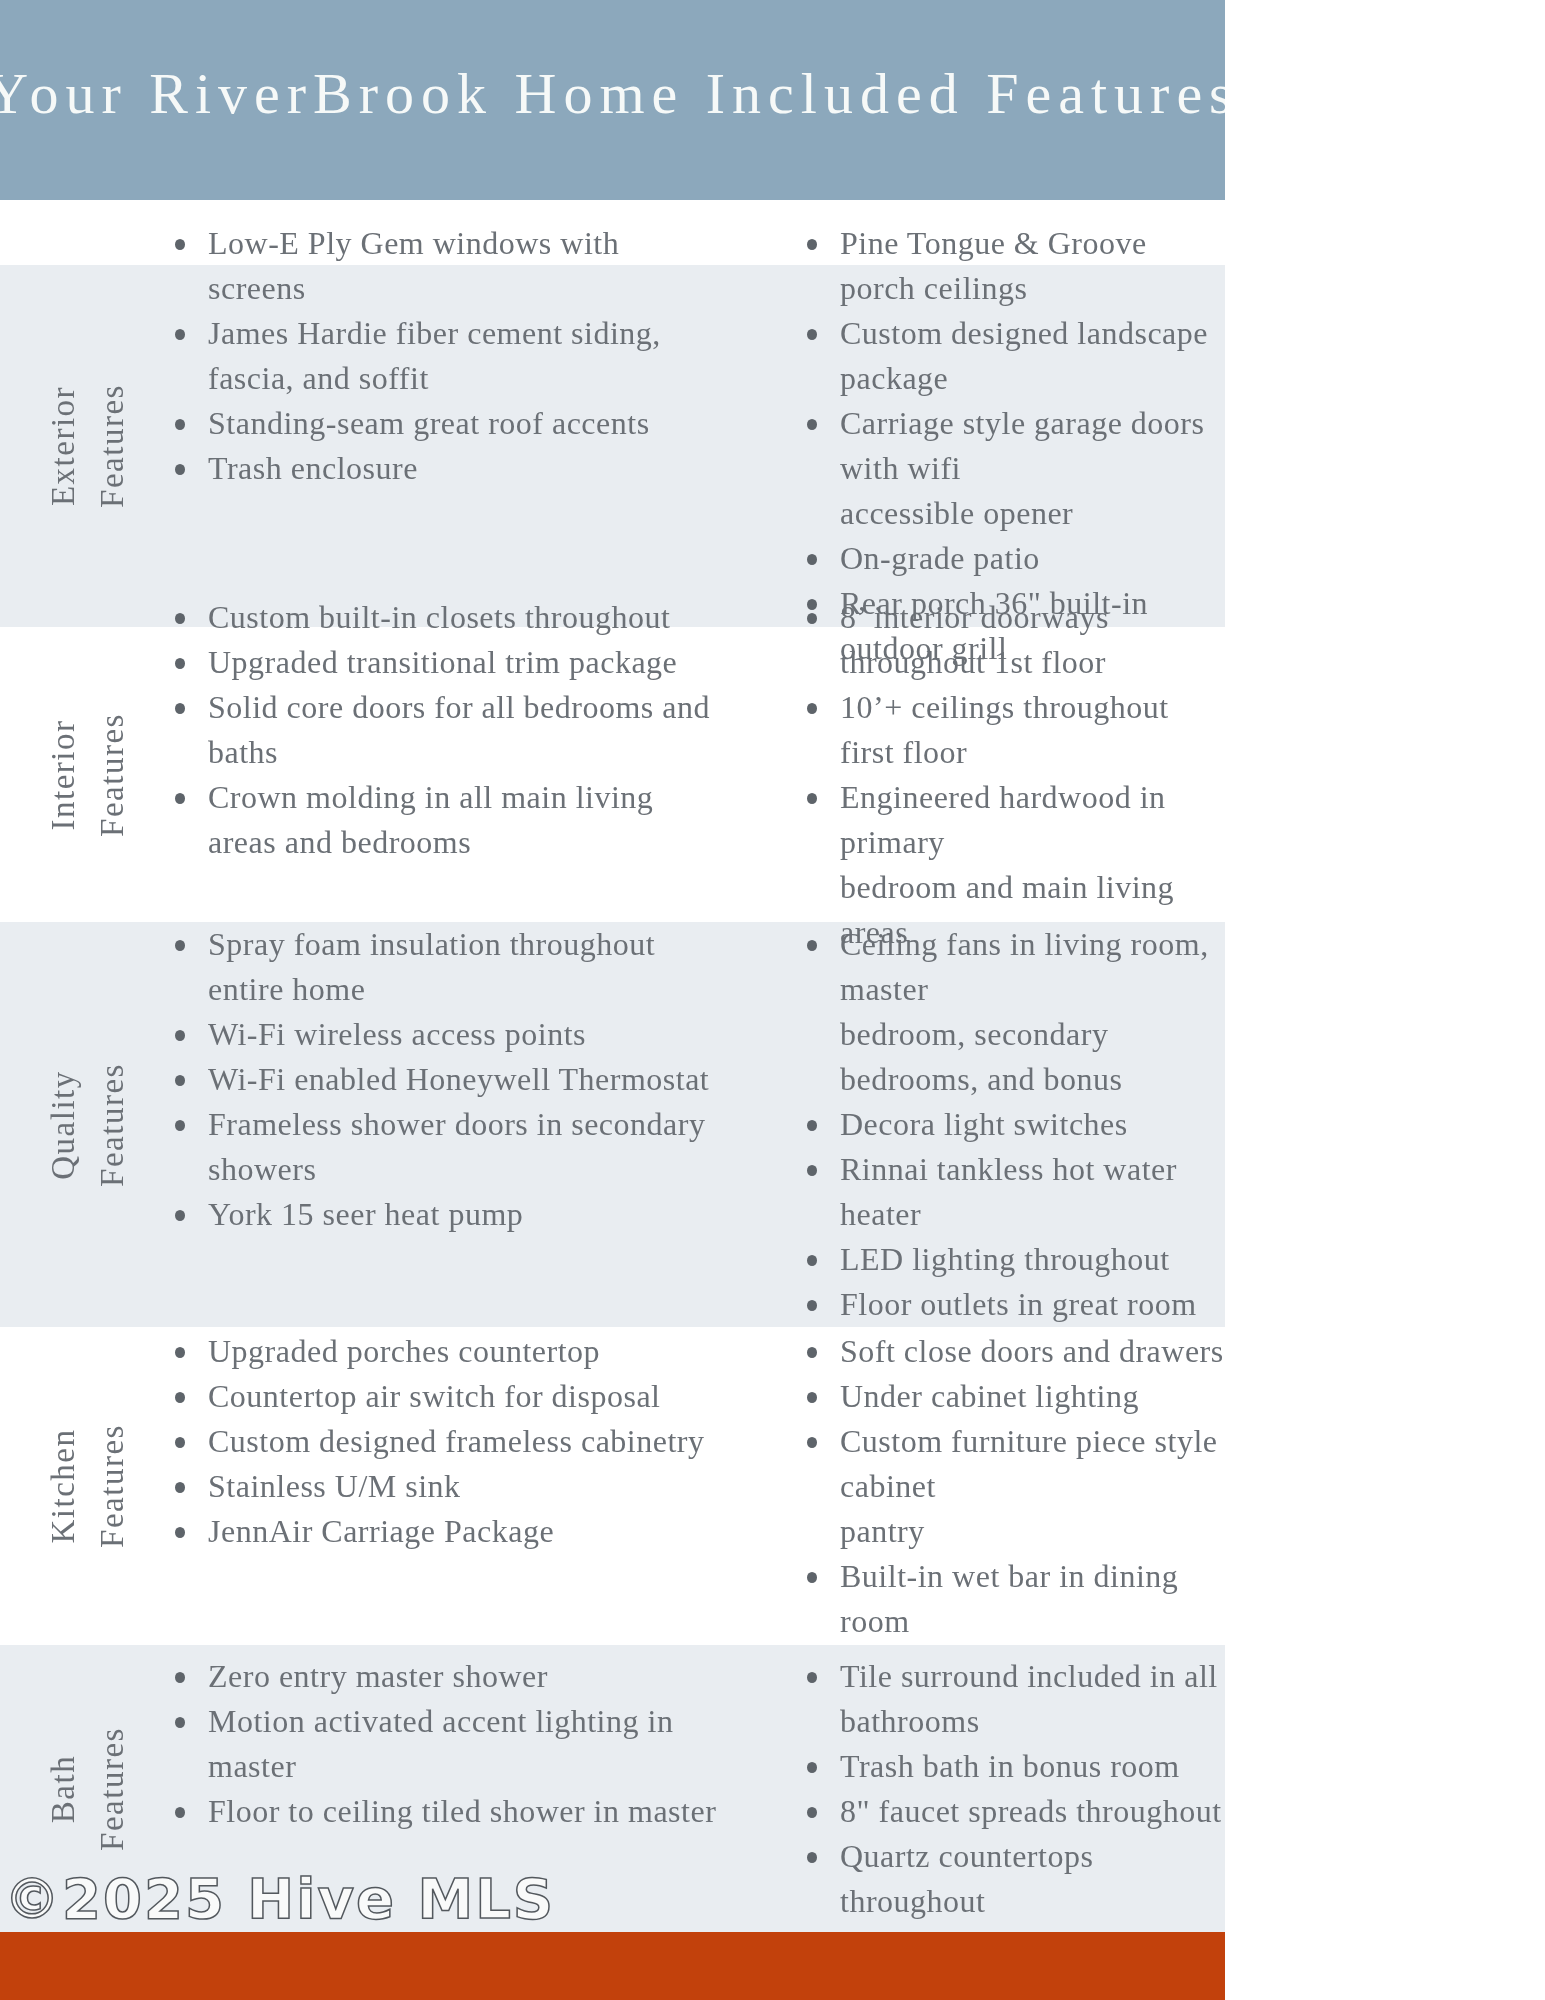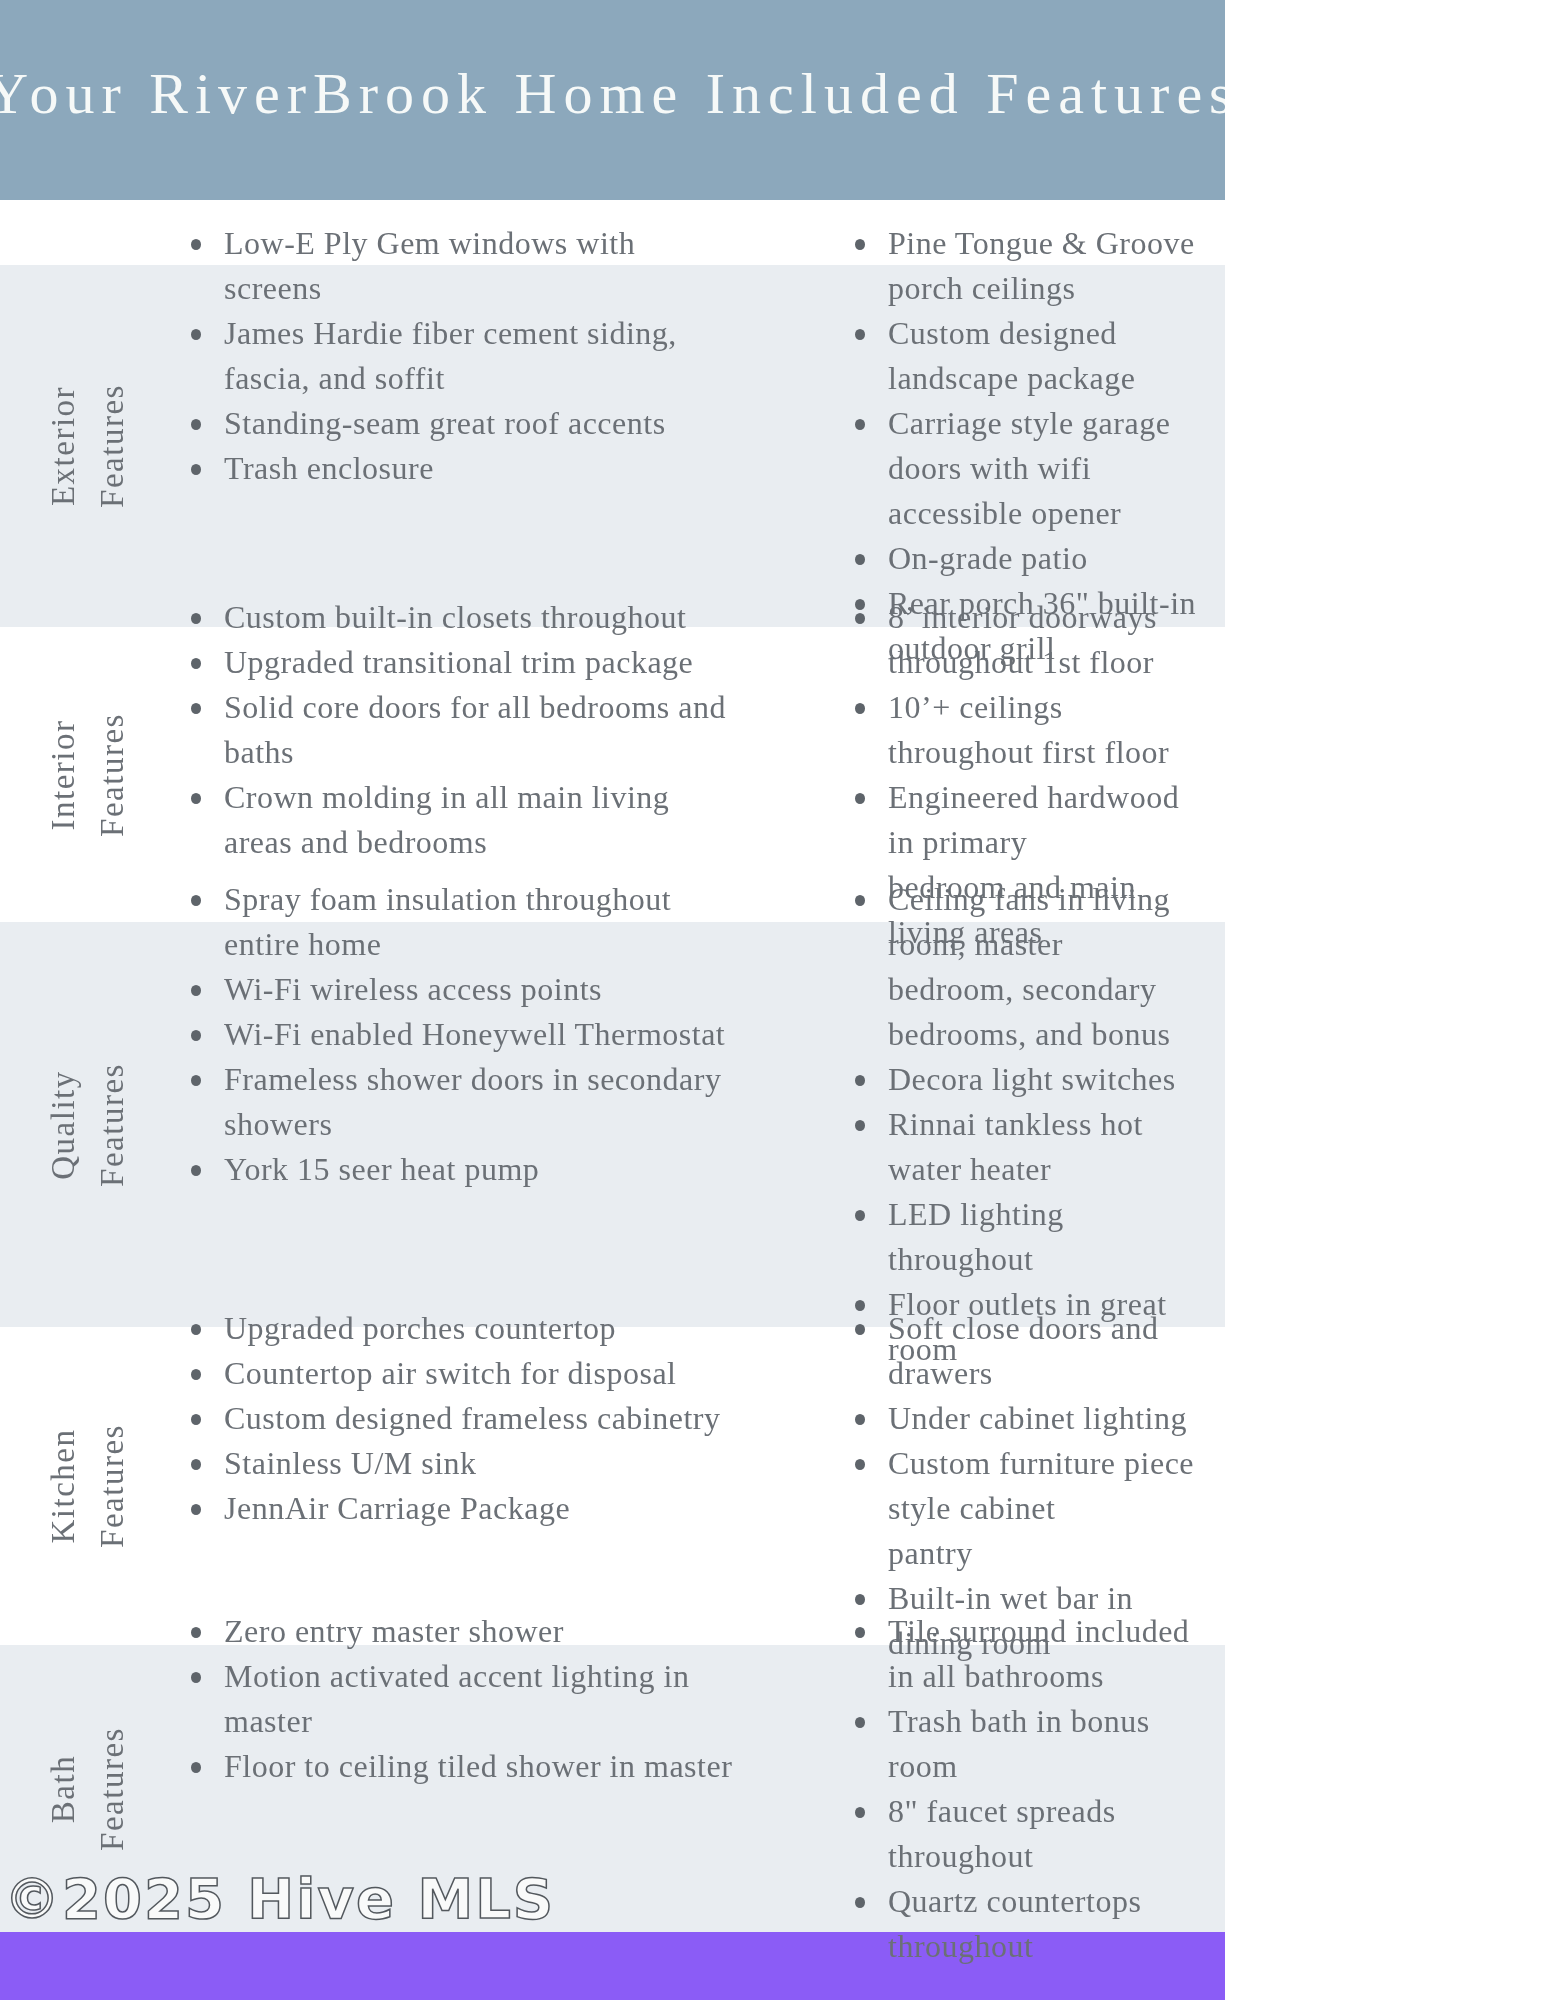--- a/index.html
+++ b/index.html
@@ -6,21 +6,21 @@
     --header-bg:#8CA8BC;
     --band-bg:#E9EDF1;
     --text:#6B7076;
     --title:#F6F9F8;
   }
   html,body{margin:0;padding:0;}
   body{background:#ffffff;}
   .page{
     position:relative;
     width:1225px;height:2000px;
-    background:#8b5cf6;
+    background:#c2410c;
     overflow:hidden;
     font-family:"Liberation Serif", serif;
   }
   .header{
     height:200px;
     background:var(--header-bg,#8CA8BC);
     display:flex;align-items:center;justify-content:center;
   }
   .header h1{
     margin:0;padding:0 10px 14px 10px;
@@ -55,21 +55,21 @@
     letter-spacing:1.5px;
     color:var(--text,#6B7076);
     white-space:nowrap;
   }
   .cols{
     flex:1;
     display:flex;
     align-items:flex-start;
   }
   ul.features{
-    margin:16px;padding:0;
+    margin:0;padding:0;
     list-style:none;
     font-size:32px;
     line-height:45px;
     letter-spacing:0.5px;
     color:var(--text,#6B7076);
   }
   ul.features li{
     position:relative;
     padding-left:33px;
     white-space:pre-line;

